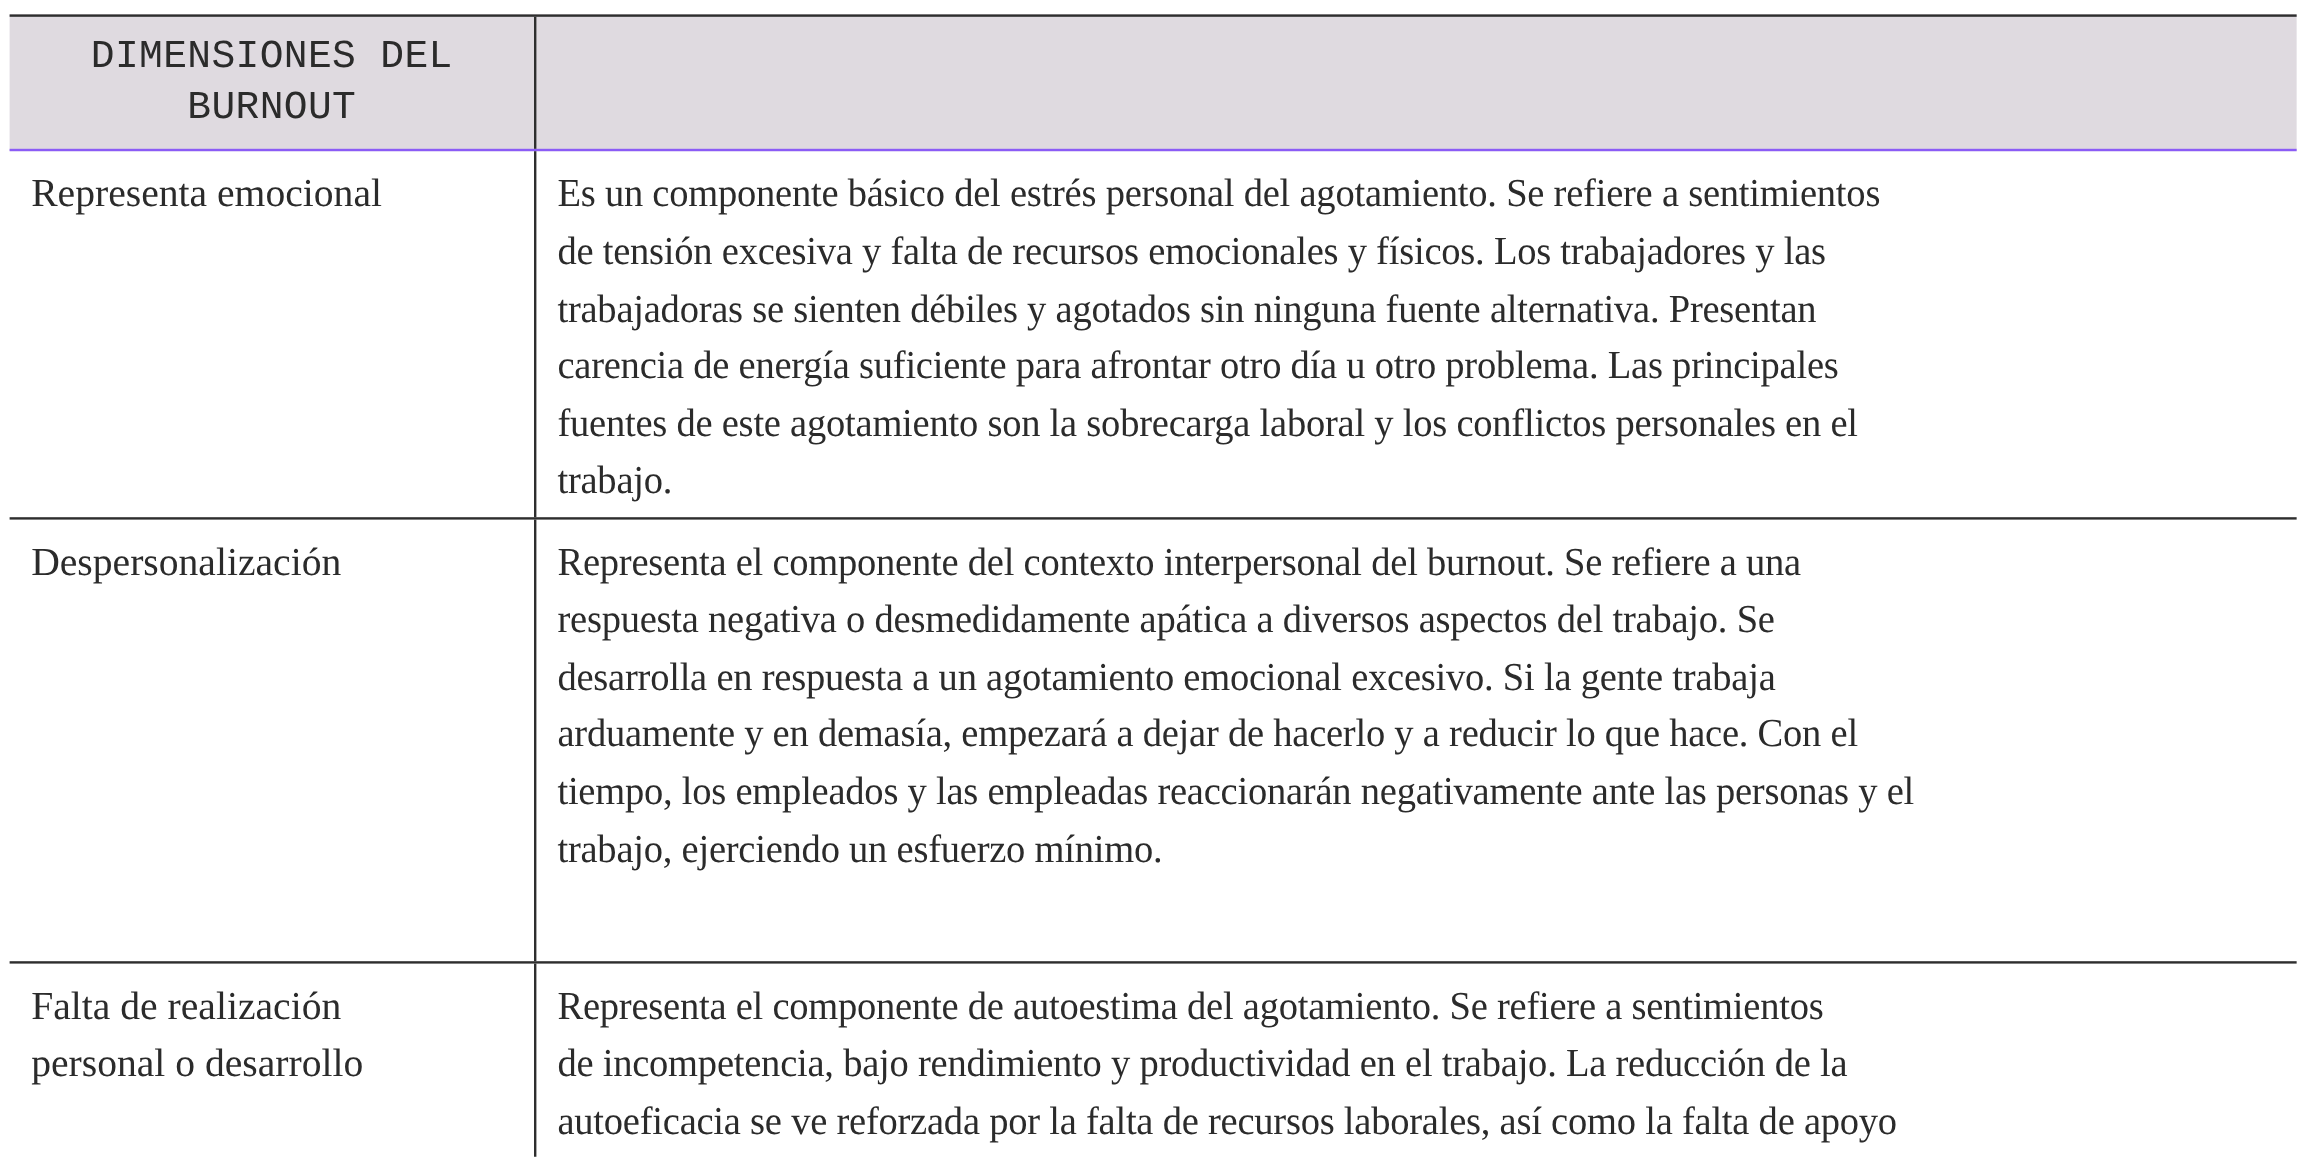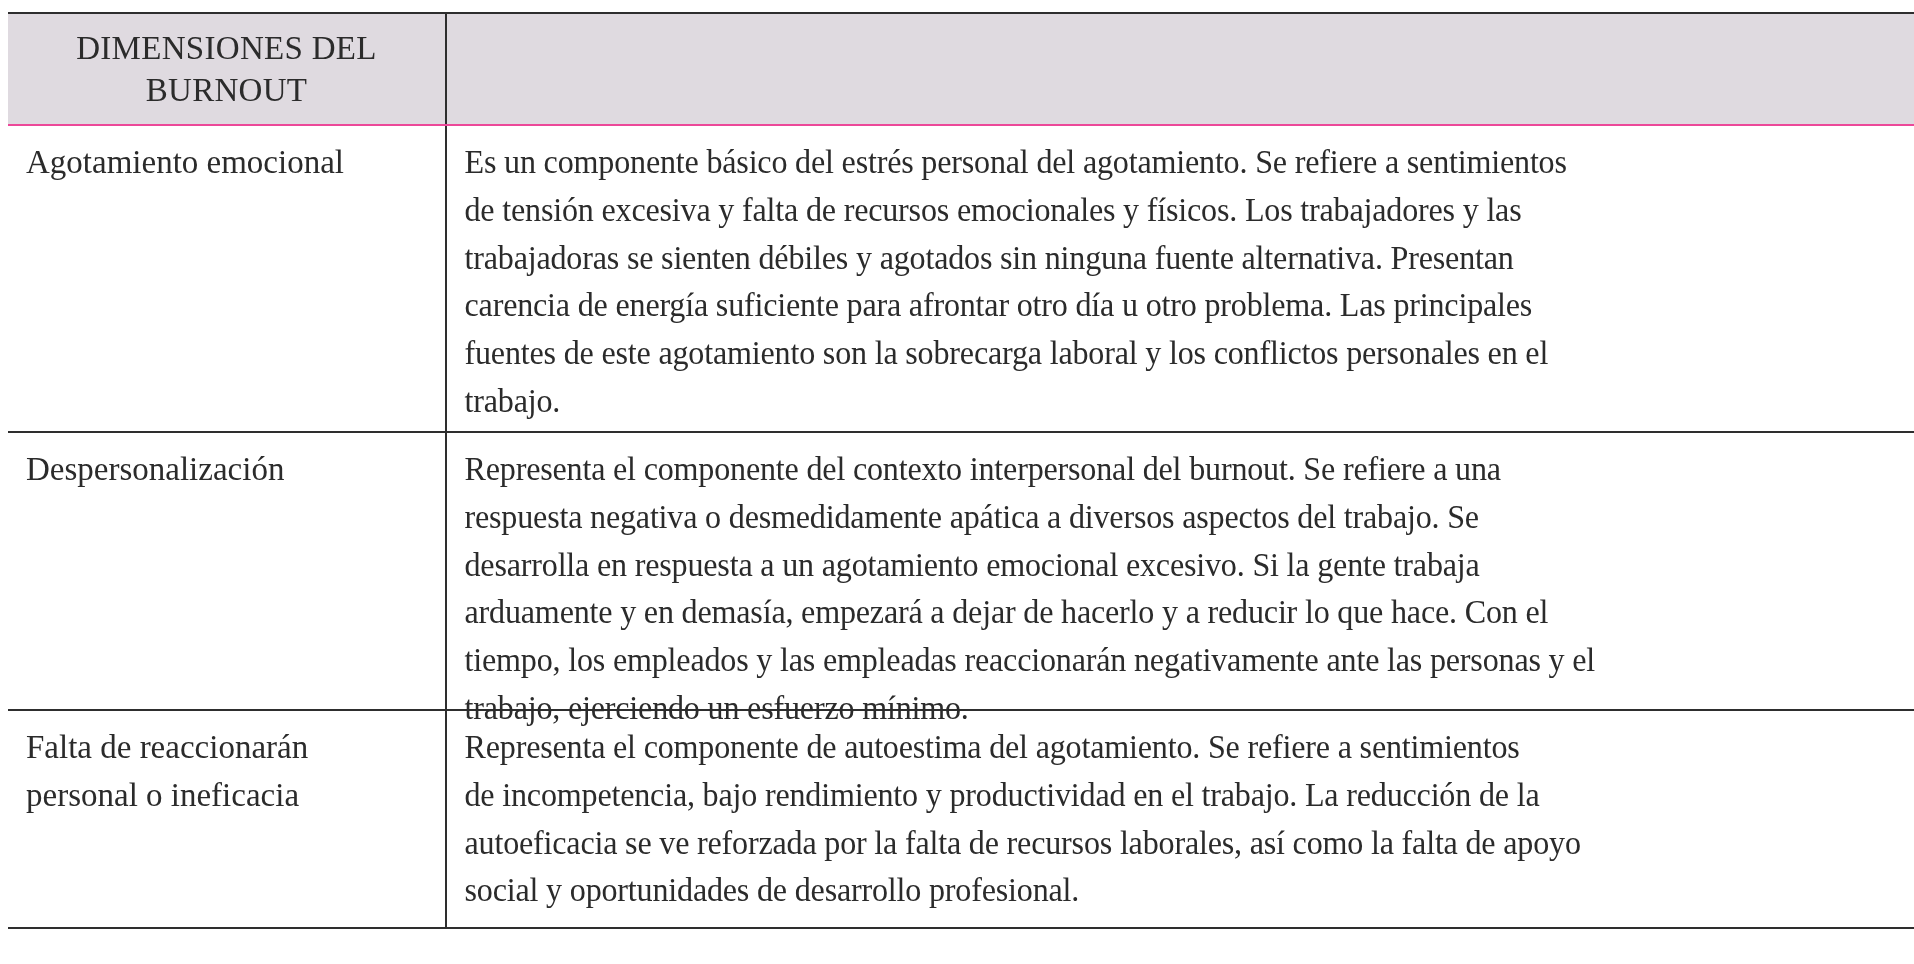--- a/index.html
+++ b/index.html
@@ -1,47 +1,47 @@
 <!DOCTYPE html>
 <html><head>
 <meta charset="utf-8">
 <style>
   html, body { margin: 0; padding: 0; background: #ffffff; }
   body { width: 1914px; height: 964px; overflow: hidden; position: relative;
          font-family: "Liberation Serif", "DejaVu Serif", serif; color: #2b2b2b; }
   .tbl { position: absolute; left: 8px; top: 12px; width: 1906px; }
   .hdr { position: relative; height: 114px; background: #dfdae0;
-         border-top: 2px solid #2e2e2e; border-bottom: 2px solid #ec4899; box-sizing: border-box; }
+         border-top: 2px solid #2e2e2e; border-bottom: 2px solid #8b5cf6; box-sizing: border-box; font-family: Liberation Mono, monospace; }
   .row { position: relative; box-sizing: border-box; border-bottom: 2px solid #2e2e2e; }
   .c1 { position: absolute; left: 0; top: 0; bottom: 0; width: 439px; box-sizing: border-box;
         border-right: 2px solid #2e2e2e; }
   .c2 { position: absolute; left: 439px; top: 0; right: 0; bottom: 0; box-sizing: border-box; }
   .hdr .c1, .hdr .c2 { display: flex; align-items: center; justify-content: center; text-align: center;
         font-size: 33px; line-height: 42px; letter-spacing: 0.3px; }
   .hdr .c2 { border-right: none; }
   .cell-text { font-size: 33px; line-height: 47.8px; transform-origin: left top; }
   .c1 .cell-text { padding: 13px 0 0 18px; }
   .c2 .cell-text { padding: 13px 0 0 18px; white-space: pre-line; letter-spacing: -0.2px; }
   .r1 { height: 307px; }
-  .r2 { height: 278px; }
+  .r2 { height: 370px; }
   .r3 { height: 218px; }
 </style>
 </head>
 <body>
 
 <div class="tbl">
   <div class="hdr">
     <div class="c1">
       <span style="display:block;width:330px;">DIMENSIONES DEL BURNOUT</span>
     </div>
   </div>
 
   <div class="row r1">
     <div class="c1">
-      <div class="cell-text">Agotamiento emocional</div>
+      <div class="cell-text">Representa emocional</div>
     </div>
     <div class="c2">
       <div class="cell-text" style="white-space: pre; transform: scaleX(0.973);">Es un componente básico del estrés personal del agotamiento. Se refiere a sentimientos
 de tensión excesiva y falta de recursos emocionales y físicos. Los trabajadores y las
 trabajadoras se sienten débiles y agotados sin ninguna fuente alternativa. Presentan
 carencia de energía suficiente para afrontar otro día u otro problema. Las principales
 fuentes de este agotamiento son la sobrecarga laboral y los conflictos personales en el
 trabajo.</div>
     </div>
   </div>
@@ -55,21 +55,21 @@
 respuesta negativa o desmedidamente apática a diversos aspectos del trabajo. Se
 desarrolla en respuesta a un agotamiento emocional excesivo. Si la gente trabaja
 arduamente y en demasía, empezará a dejar de hacerlo y a reducir lo que hace. Con el
 tiempo, los empleados y las empleadas reaccionarán negativamente ante las personas y el
 trabajo, ejerciendo un esfuerzo mínimo.</div>
     </div>
   </div>
 
   <div class="row r3">
     <div class="c1">
-      <div class="cell-text" style="width:340px;">Falta de reaccionarán personal o ineficacia</div>
+      <div class="cell-text" style="width:340px;">Falta de realización personal o desarrollo</div>
     </div>
     <div class="c2">
       <div class="cell-text" style="white-space: pre; transform: scaleX(0.973);">Representa el componente de autoestima del agotamiento. Se refiere a sentimientos
 de incompetencia, bajo rendimiento y productividad en el trabajo. La reducción de la
 autoeficacia se ve reforzada por la falta de recursos laborales, así como la falta de apoyo
 social y oportunidades de desarrollo profesional.</div>
     </div>
   </div>
 </div>
 

